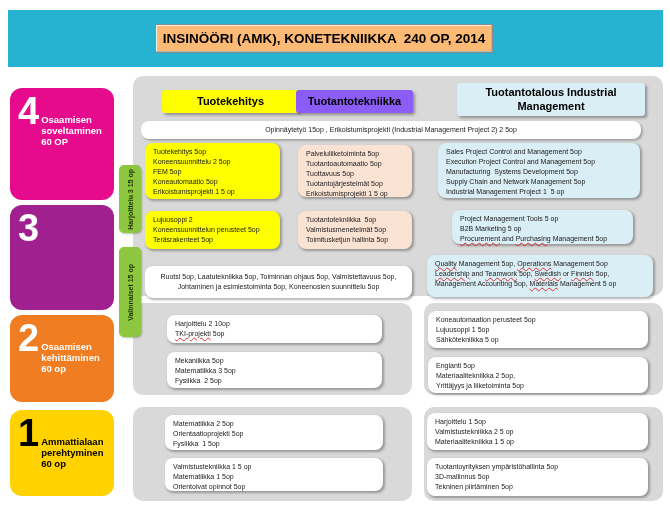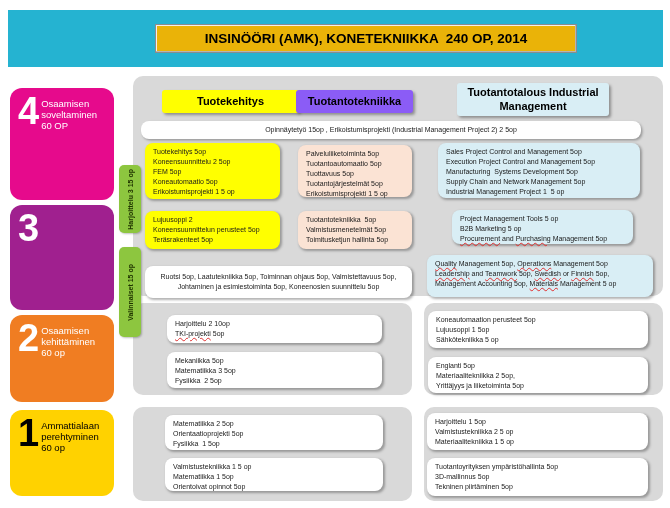--- a/index.html
+++ b/index.html
@@ -2,29 +2,29 @@
 <html><head>
 <meta charset="utf-8">
 <style>
   html,body{margin:0;padding:0;background:#fff;}
   body{width:670px;height:508px;overflow:hidden;position:relative;
        font-family:"Liberation Sans","DejaVu Sans",sans-serif;color:#1a1a1a;}
   .abs{position:absolute;box-sizing:border-box;}
 
   
   .banner{left:8px;top:10px;width:655px;height:57px;background:#25B3D1;}
-  .title-box{left:155px;top:24px;width:422px;height:29px;background:#eab308;
+  .title-box{left:155px;top:24px;width:338px;height:29px;background:#fdba74;
              border:1px solid #8c8c8c;box-shadow:inset -1px -1px 0 #b5b5b5,inset 1px 1px 0 #efefef;
              display:flex;align-items:center;justify-content:center;
              font-size:13.5px;font-weight:bold;color:#000;white-space:pre-wrap;}
 
   
   .level{left:10px;width:104px;border-radius:12px;padding:7px 6px 0 8px;display:flex;gap:4px;}
   .level .num{font-size:38px;font-weight:bold;line-height:.85;letter-spacing:-2px;}
-  .level .lbl{font-size:9.5px;font-weight:normal;line-height:1.18;padding-top:3px;width:62px;}
+  .level .lbl{font-size:9.5px;font-weight:bold;line-height:1.18;padding-top:3px;width:62px;margin-top:16px;}
   .lv4{top:88px;height:112px;background:#E60A8C;color:#fff;}
   .lv3{top:205px;height:105px;background:#A0208F;color:#fff;}
   .lv2{top:315px;height:87px;background:#F07D22;color:#fff;}
   .lv1{top:410px;height:86px;background:#FFD200;color:#000;}
 
   
   .vtab{left:119px;width:22px;background:#8DC63F;border-radius:5px;
         box-shadow:1px 1px 2px rgba(0,0,0,.25);
         display:flex;align-items:center;justify-content:center;z-index:5;}
   .vtab span{writing-mode:vertical-rl;transform:rotate(180deg);
@@ -39,21 +39,21 @@
   .p-2r{left:424px;top:303px;width:239px;height:92px;}
   .p-1l{left:133px;top:407px;width:279px;height:94px;}
   .p-1r{left:424px;top:407px;width:239px;height:94px;}
 
   
   .colhead{display:flex;align-items:center;justify-content:center;text-align:center;
            font-weight:bold;font-size:11px;color:#000;border-radius:3px;
            box-shadow:2px 2px 3px rgba(0,0,0,.35);line-height:1.2;z-index:2;}
   .h-yellow{left:146px;top:90px;width:137px;height:23px;background:#FFFF00;margin-left:16px;}
   .h-peach{left:296px;top:90px;width:117px;height:23px;background:#8b5cf6;}
-  .h-blue{left:457px;top:83px;width:152px;height:33px;background:#D9EEF5;text-align:center;}
+  .h-blue{left:457px;top:83px;width:188px;height:33px;background:#D9EEF5;text-align:center;}
 
   
   .box{border-radius:8px;box-shadow:1.5px 1.5px 2.5px rgba(0,0,0,.3);
        padding:4px 8px;font-size:7px;line-height:1.42;color:#1a1a1a;z-index:2;}
   .box .line{white-space:pre-wrap;}
   .yellow{background:#FFFF00;}
   .peach{background:#FBE3D4;}
   .blue{background:#D9EEF5;}
   .white{background:#FFFFFF;}
   .center{display:flex;align-items:center;justify-content:center;text-align:center;}

